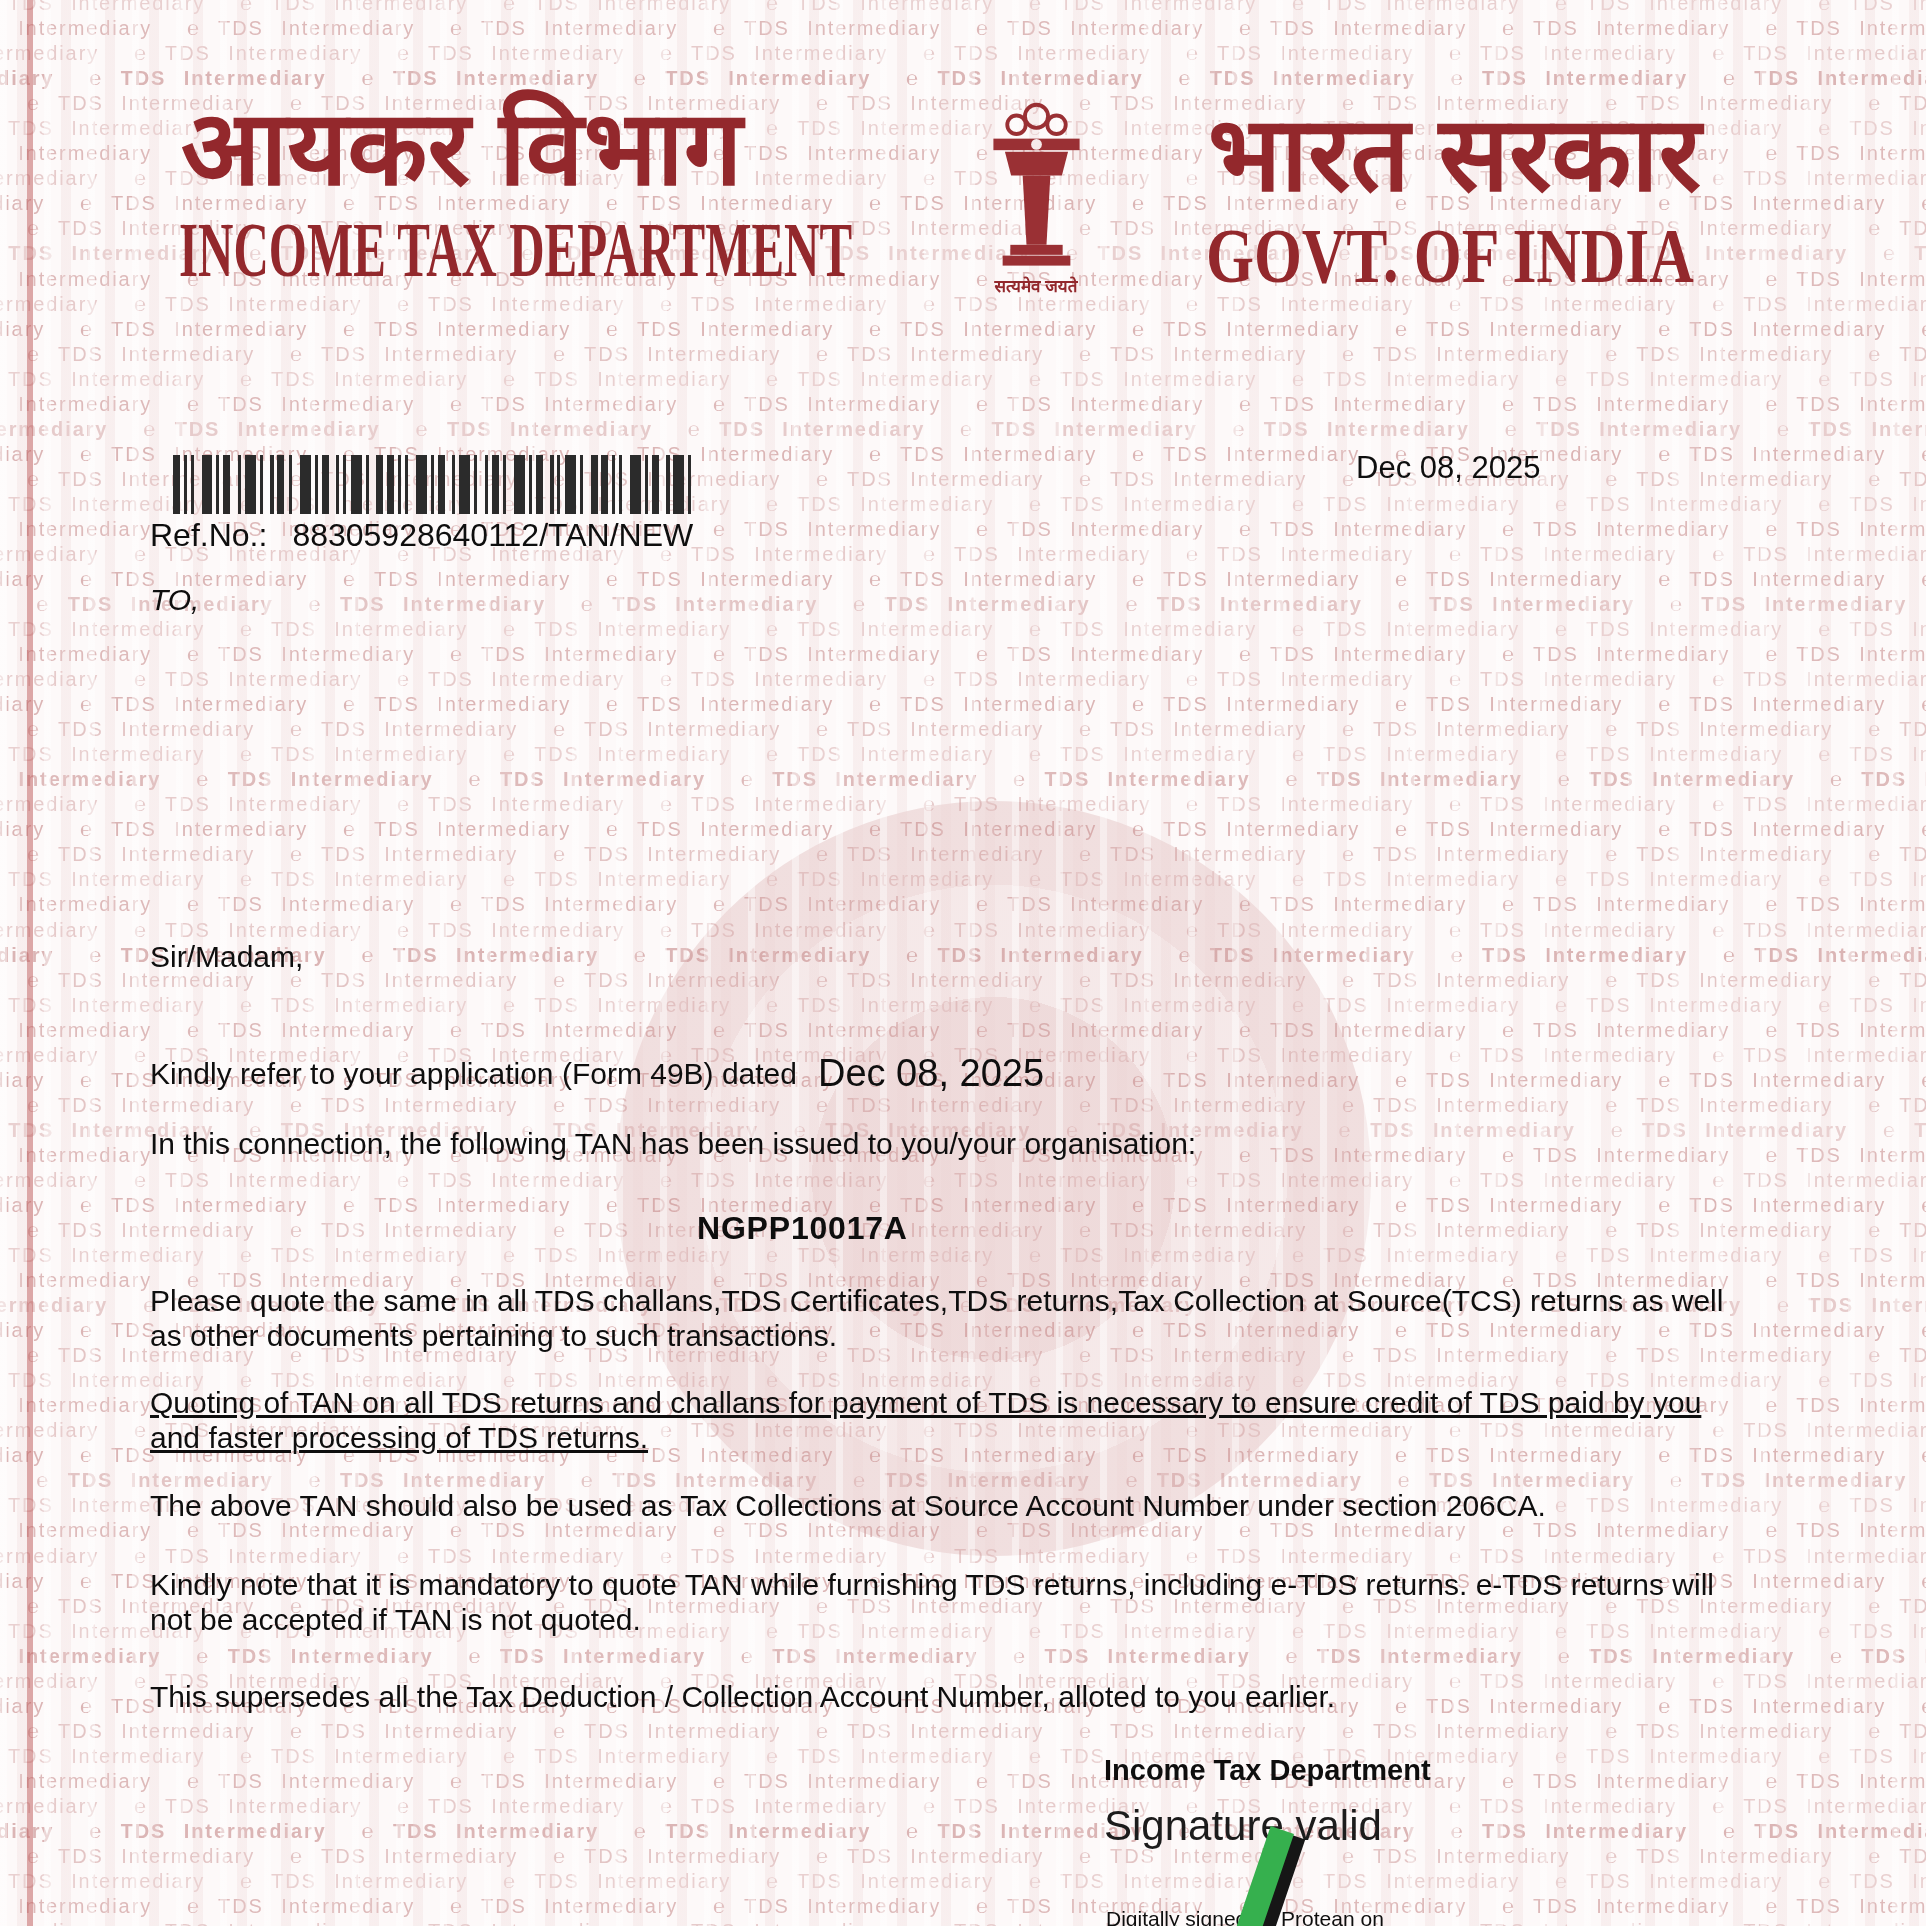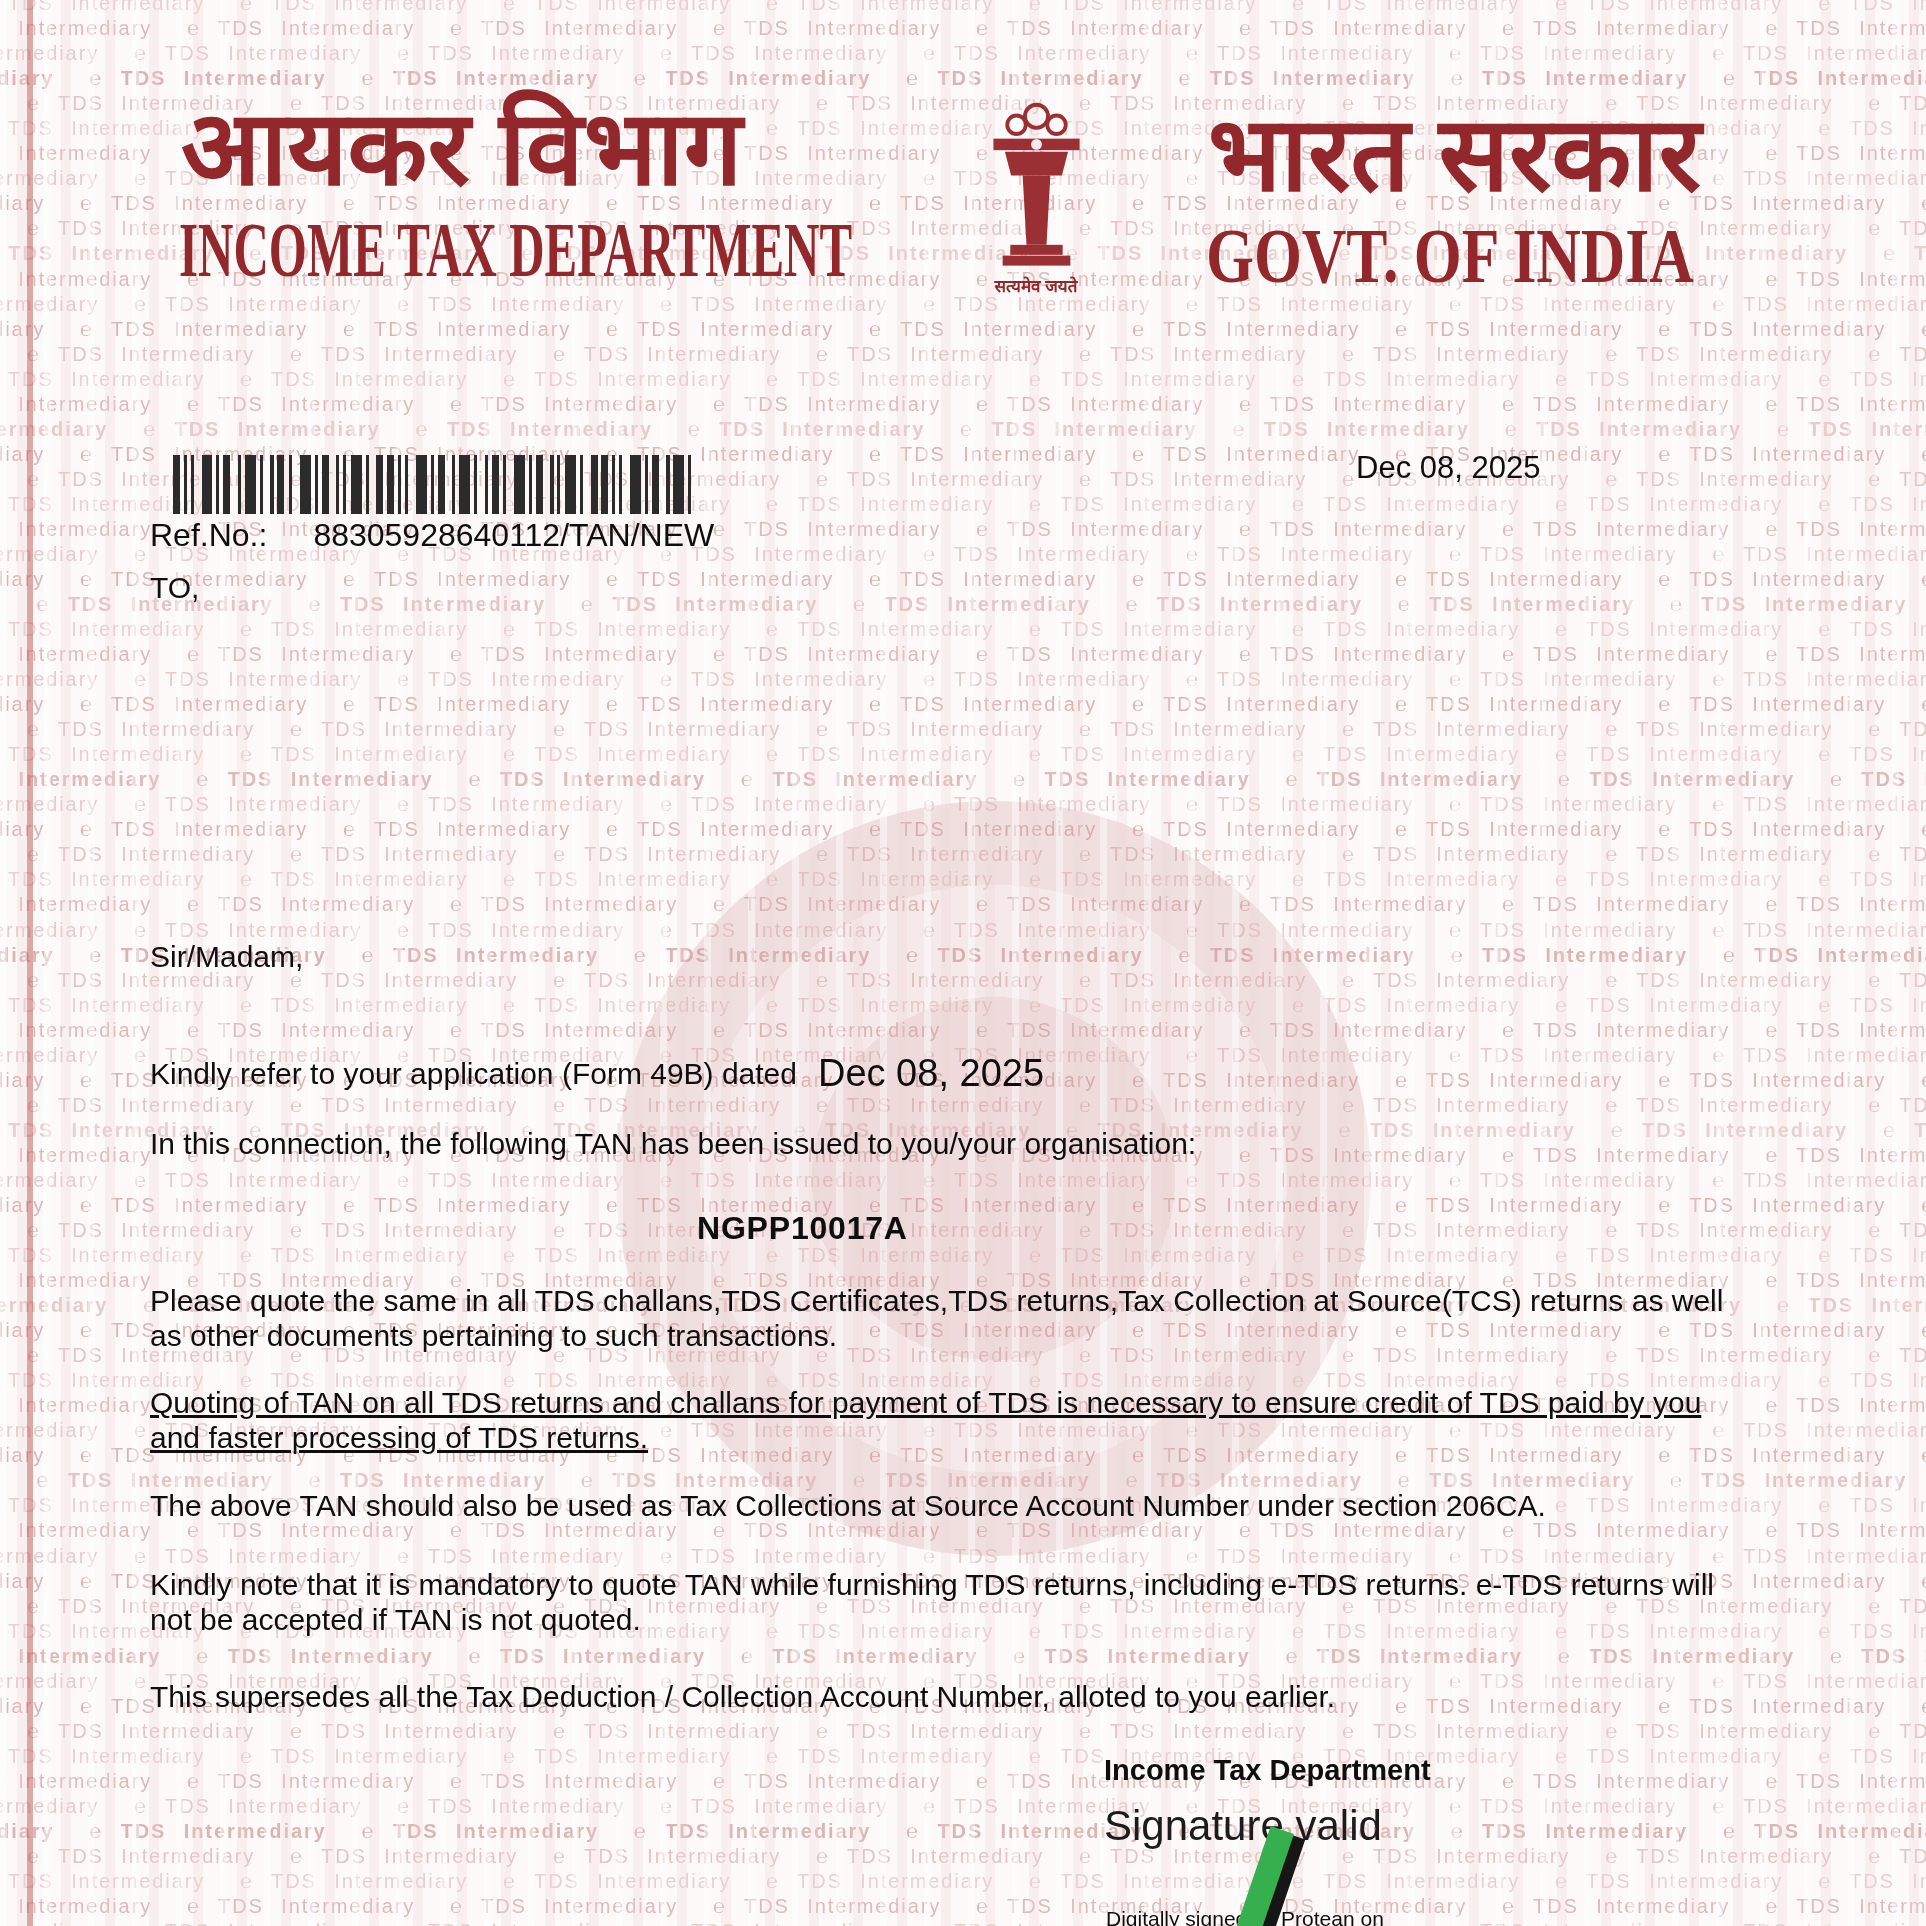--- a/index.html
+++ b/index.html
@@ -42,21 +42,21 @@
   .serif-title{
     font-family:"Liberation Serif","DejaVu Serif",serif;font-weight:700;
     font-size:79px;line-height:1;transform-origin:left top;
   }
   .motto{font-size:17px;font-weight:700;text-align:center;}
   .date-top{font-size:31px;}
   .barcode{display:flex;align-items:stretch;overflow:hidden;}
   .barcode span{display:block;height:100%;background:#2b2b2b;flex:0 0 auto;}
   .ref-line{font-size:32px;}
   .ref-label{display:inline-block;}
-  .ref-value{display:inline-block;margin-left:46px;}
+  .ref-value{display:inline-block;margin-left:25px;}
   .body-text{font-size:30px;line-height:35px;}
   .addr{font-size:30px;line-height:35px;}
   .bold{font-weight:700;}
   .tan{font-size:32px;font-weight:700;letter-spacing:0.8px;}
   .para{max-width:1587px;}
   .inline-date{font-size:38px;margin:0 21px;}
   .sig-dept{font-size:29px;font-weight:700;}
   .sig-valid{font-size:42px;color:#1c1c1c;}
   .sig-details{font-size:21px;line-height:27px;}
   .p1row{display:flex;align-items:flex-end;white-space:nowrap;}
@@ -224,21 +224,21 @@
         <span style="width: 7px; margin-right: 7.7px;"></span>
         <span style="width: 3.1px; margin-right: 3.9px;"></span>
         <span style="width: 10.8px; margin-right: 3.9px;"></span>
         <span style="width: 3.1px; margin-right: 7.7px;"></span>
       </div>
 
     <div class="abs ref-line" style="left:150px;top:517px;">
       <span class="ref-label">Ref.No.:</span><span class="ref-value">88305928640112/TAN/NEW</span>
     </div>
 
-    <div class="abs addr" style="left:150px;top:570px;">TO,</div>
+    <div class="abs addr" style="left:150px;top:582px;font-style:italic;">TO,</div>
 
     <div class="abs body-text" style="left:150px;top:939px;">Sir/Madam,</div>
 
 
     <div class="abs body-text p1row" style="left:150px;top:1056px;">
       <span>Kindly refer to your application (Form 49B) dated</span>
       <span class="inline-date">Dec 08, 2025</span>
     </div>
 
     <div class="abs body-text" style="left:150px;top:1126px;">In this connection, the following TAN has been issued to you/your organisation:</div>

